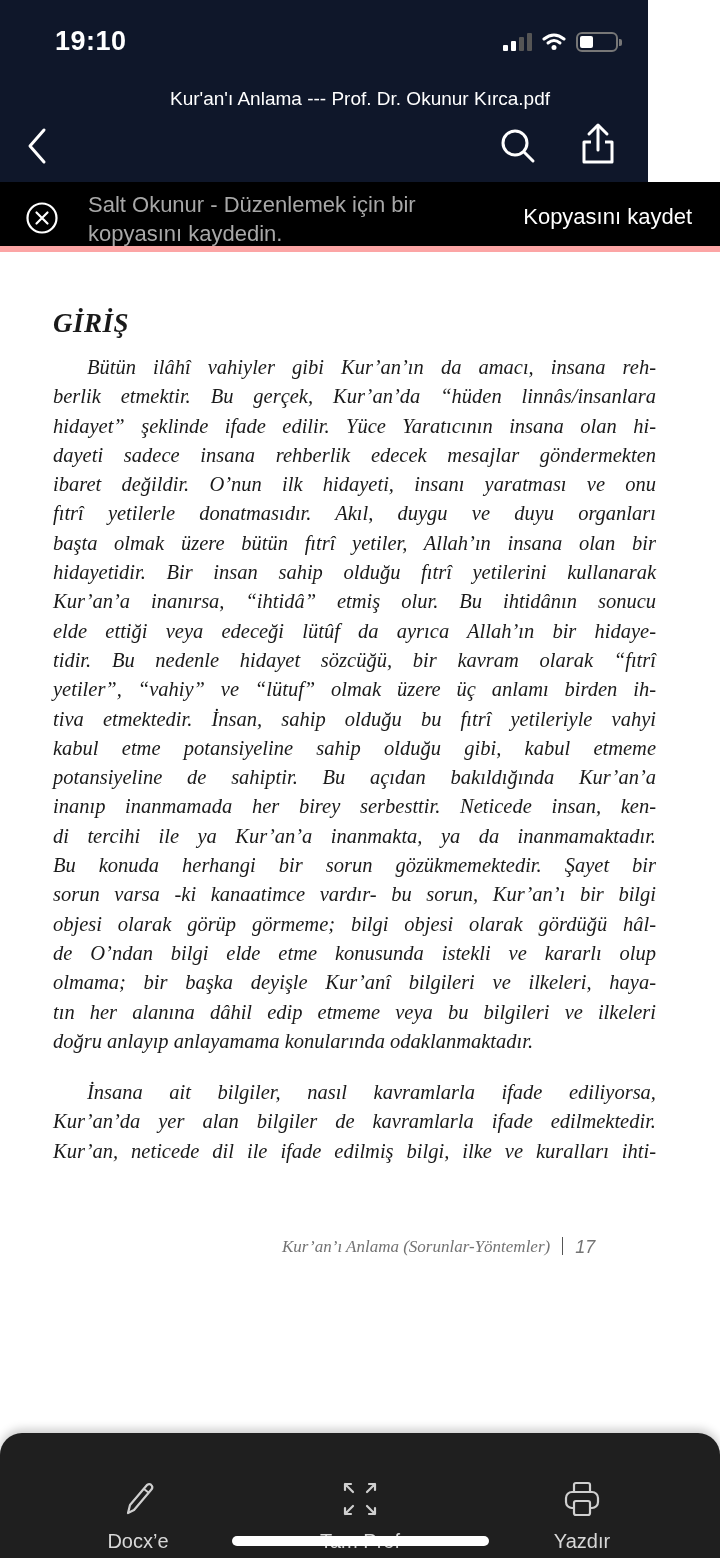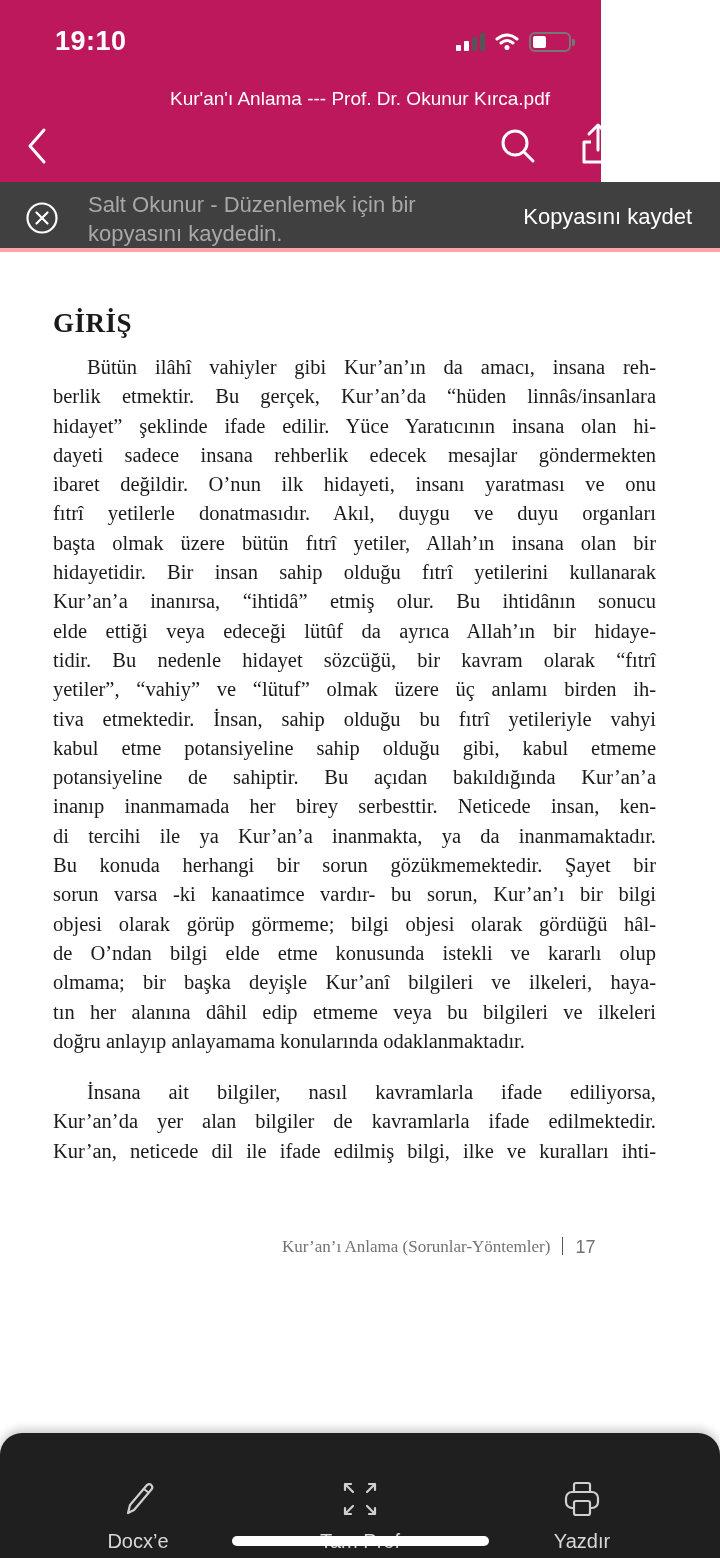--- a/index.html
+++ b/index.html
@@ -1,21 +1,21 @@
 <!DOCTYPE html>
 <html><head>
   <meta charset="utf-8">
   <style>
     * { margin: 0; padding: 0; box-sizing: border-box; }
     html, body { width: 720px; height: 1558px; overflow: hidden; background: #fff; }
     body { position: relative; font-family: "Liberation Sans", sans-serif; }
 
     .topbar {
-      position: absolute; left: 0; top: 0; width: 601px; height: 182px;
-      background: #be185d; color: #fff;
+      position: absolute; left: 0; top: 0; width: 648px; height: 182px;
+      background: #0f172a; color: #fff;
     }
     .status-time {
       position: absolute; left: 55px; top: 26px; font-size: 27px; font-weight: bold;
       letter-spacing: 0.5px;
     }
     .status-icons { position: absolute; right: 30px; top: 32px; display: flex; align-items: center; gap: 10px; }
     .signal { display: flex; align-items: flex-end; gap: 3px; height: 18px; }
     .signal span { width: 5px; background: #fff; border-radius: 1px; }
     .signal span.off { background: #555; }
     .battery {
@@ -29,33 +29,33 @@
       position: absolute; left: 0; width: 720px; top: 88px; text-align: center;
       font-size: 19px; color: #fff;
     }
     .nav-back { position: absolute; left: 22px; top: 124px; width: 30px; height: 44px; cursor: pointer; }
     .nav-search { position: absolute; left: 498px; top: 126px; width: 40px; height: 40px; cursor: pointer; }
     .nav-share { position: absolute; left: 578px; top: 122px; width: 40px; height: 44px; cursor: pointer; }
     .nav-more { position: absolute; left: 660px; top: 132px; width: 40px; height: 24px; cursor: pointer; }
 
     .readonly-bar {
       position: absolute; left: 0; top: 182px; width: 720px; height: 70px;
-      background: #404040; border-bottom: 4px solid #fca5a5;
+      background: #000000; border-bottom: 6px solid #fca5a5;
     }
     .ro-close { position: absolute; left: 25px; top: 19px; width: 34px; height: 34px; cursor: pointer; }
     .ro-msg {
       position: absolute; left: 88px; top: 8px; width: 400px; font-size: 22px; color: #a8a8a8; line-height: 29px;
     }
     .ro-save {
       position: absolute; right: 28px; top: 22px; font-size: 22px; font-weight: normal; color: #fff; cursor: pointer;
     }
 
     .page {
       position: absolute; left: 0; top: 253px; width: 720px; height: 1110px; background: #fff;
-      font-family: "Liberation Serif", serif; color: #1a1a1a;
+      font-family: "Liberation Serif", serif; color: #1a1a1a; font-style: italic;
     }
     .heading {
       position: absolute; left: 53px; top: 55px; font-size: 27px; font-weight: bold; letter-spacing: 0.5px;
     }
     .body-text {
       position: absolute; left: 53px; top: 100px; width: 603px;
       font-size: 20.5px; line-height: 29.3px; text-align: justify;
     }
     .line { display: block; text-align: justify; text-align-last: justify; white-space: nowrap; }
     .line.last { text-align-last: left; }

